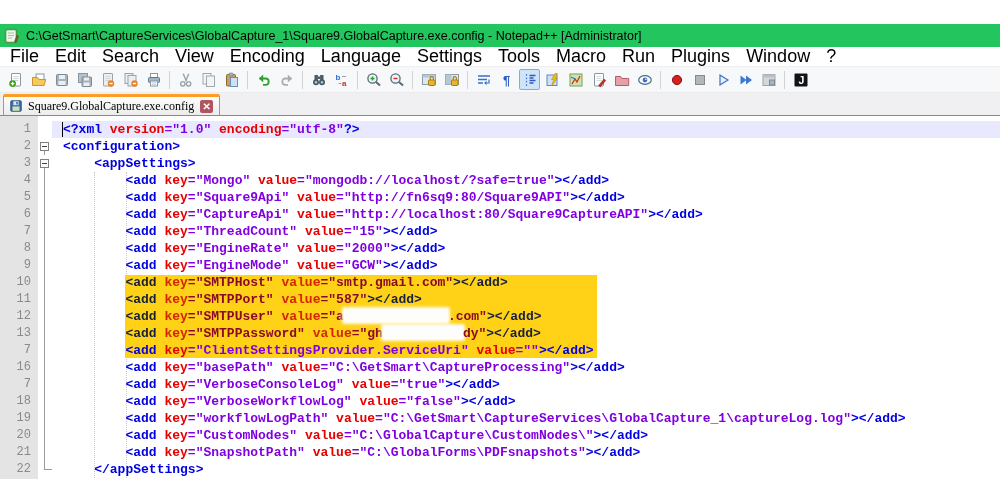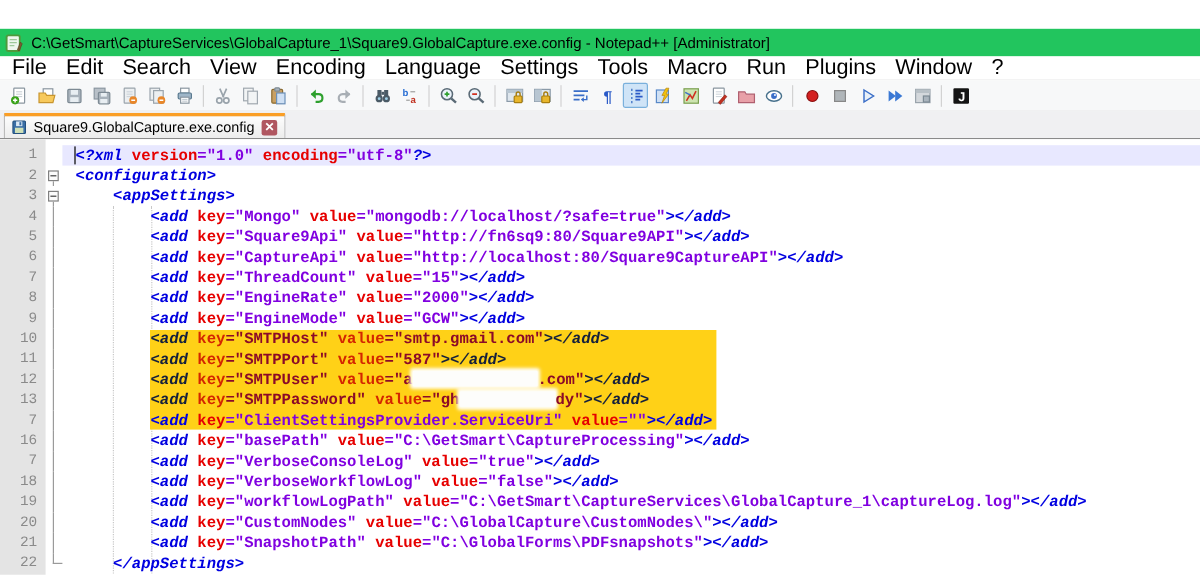--- a/index.html
+++ b/index.html
@@ -20,21 +20,21 @@
   .toolbar{height:25px;display:flex;align-items:center;background:#f7f8f9;padding-left:4px;border-bottom:1px solid #ececec;}
   .tb-icon{width:19px;height:19px;margin:0 1px;display:flex;align-items:center;justify-content:center;border:1px solid transparent;border-radius:2px;}
   .tb-icon svg{width:16px;height:16px;display:block;}
   .tb-icon.pressed{background:#cfe4f7;border-color:#7ab0dc;}
   .tb-sep{width:1px;height:18px;background:#d2d2d2;margin:0 4px;}
 
   
   .tabbar{height:22px;background:#f0f0f2;border-bottom:1px solid #8a8a8a;display:flex;align-items:flex-end;}
   .tab{margin-left:3px;height:21px;box-sizing:border-box;display:flex;align-items:center;
        background:linear-gradient(#fdfdfd,#ececec);border:1px solid #9a9a9a;border-bottom:none;
-       border-top:3px solid #fa9e25;border-radius:2px 2px 0 0;padding:0 6px 0 5px;}
+       border-top:3px solid #fa9e25;border-radius:2px 2px 0 0;padding:0 6px 0 5px;font-family:Liberation Serif, serif;}
   .tab .tab-label{font-size:12px;color:#000;margin:0 6px 0 5px;white-space:nowrap;}
   .tab-close{width:13px;height:13px;background:#b05660;border-radius:2px;color:#fff;font-size:10px;
              line-height:13px;text-align:center;font-weight:bold;cursor:default;}
 
   
   .editor{position:relative;height:389px;background:#fff;overflow:hidden;font-family:"Liberation Mono","DejaVu Sans Mono",monospace;}
   .num-strip{position:absolute;left:0;top:0;width:38px;height:100%;background:#e4e4e4;z-index:0;}
   .hl-overlay{position:absolute;z-index:1;}
   .iguide{position:absolute;width:0;border-left:1px dotted #c8c8c8;z-index:1;}
   .rows{position:relative;z-index:2;padding-top:5px;}
@@ -45,21 +45,21 @@
   .fold .vline{position:absolute;left:6px;top:0;bottom:0;width:1px;background:#9a9a9a;}
   .fold .vhalf{position:absolute;left:6px;top:0;height:9px;width:1px;background:#9a9a9a;}
   .fold .hend{position:absolute;left:6px;top:8px;width:8px;height:1px;background:#9a9a9a;}
   .fold .fbox{position:absolute;left:2px;top:4px;width:9px;height:9px;box-sizing:border-box;
               border:1px solid #808080;background:#fcfcfc;}
   .fold .fbox:after{content:"";position:absolute;left:1px;top:3px;width:5px;height:1px;background:#404040;}
   .fold .fcont{position:absolute;left:6px;top:13px;bottom:0;width:1px;background:#9a9a9a;}
   .code{flex:1;position:relative;padding-left:11px;font-size:13px;font-weight:bold;white-space:pre;}
   .row.cur .code{background:#e8e8ff;}
   .caret{position:absolute;left:10px;top:1px;width:1px;height:15px;background:#000;}
-  .sg{color:#0000e0;font-style:italic;} 
+  .sg{color:#0000e0;} 
   .sa{color:#e60000;} 
   .sv{color:#8000e0;} 
   .su{color:#8000e0;} 
   .row.hl .sg{color:#15203c;}
   .row.hl .sv{color:#8b0a28;}
   .row.hl .sa{color:#d42600;}
   .redact{display:inline-block;vertical-align:-2px;height:13px;background:#fdfdfb;border-radius:1px;
           box-shadow:0 0 3px 2px rgba(255,255,255,0.95);}
 </style>
 </head>

